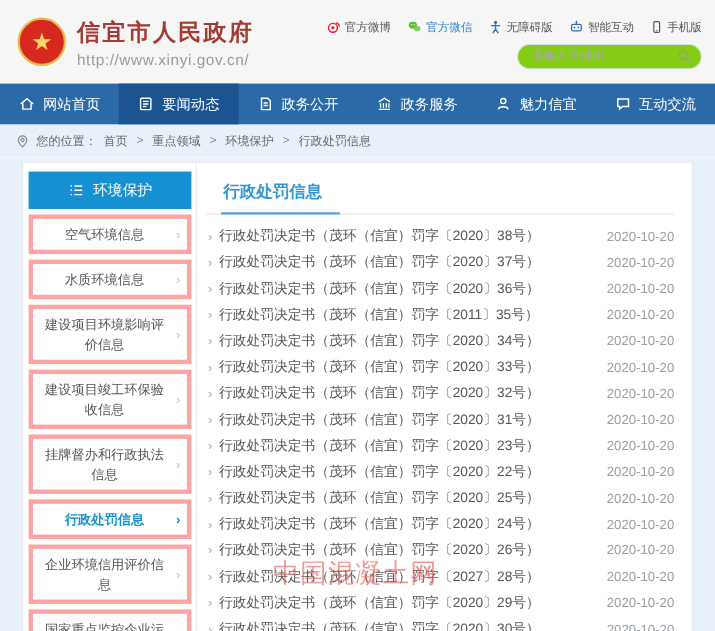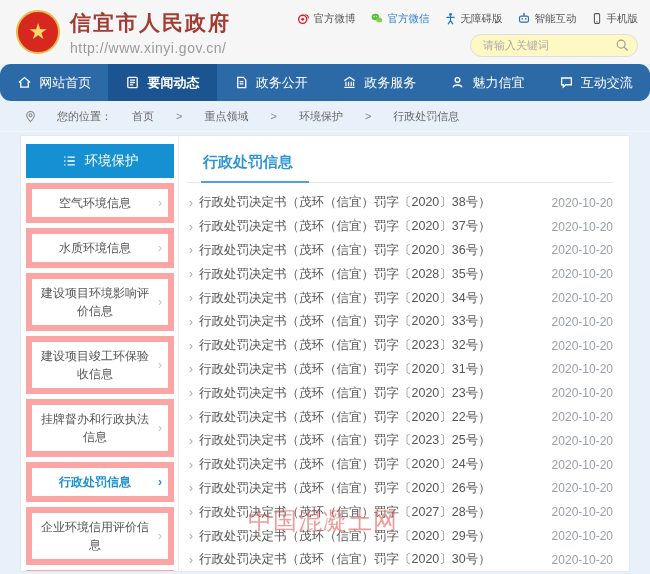--- a/index.html
+++ b/index.html
@@ -1,57 +1,57 @@
 <!DOCTYPE html>
 <html><head>
 <meta charset="utf-8">
 <style>
   * { margin:0; padding:0; box-sizing:border-box; }
   html,body { width:650px; height:574px; overflow:hidden; }
   body { font-family:"Liberation Sans","DejaVu Sans",sans-serif; background:#e8f1f9; }
   .page { position:relative; width:650px; height:574px; }
 
   
-  .topbar { height:64px; background:#f6f6f6; display:flex; align-items:center; padding:0 12px 0 16px; }
+  .topbar { height:76px; background:#f6f6f6; display:flex; align-items:center; padding:0 12px 0 16px; }
   .brand { display:flex; align-items:center; gap:10px; text-decoration:none; }
   .emblem { width:44px; height:44px; border-radius:50%; background:#d6281e; border:2px solid #e9b949;
             display:flex; align-items:center; justify-content:center; flex:0 0 auto; }
   .emblem::before { content:"★"; color:#ffd76a; font-size:22px; line-height:1; }
   .site-name { font-size:21px; font-weight:bold; color:#a23c33; letter-spacing:2px; }
   .site-url { font-size:14px; color:#9a9a9a; margin-top:3px; letter-spacing:.5px; }
   .top-right { margin-left:auto; display:flex; flex-direction:column; align-items:flex-end; gap:8px; padding-top:4px; }
   .quick-links { display:flex; align-items:center; gap:14px; }
   .ql { display:flex; align-items:center; gap:4px; font-size:10.5px; color:#555; cursor:pointer; }
   .ql.wx { color:#2f7fd0; }
-  .searchbox { width:168px; height:23px; background:#fef9c3; border:1px solid #ddd; border-radius:12px;
+  .searchbox { width:168px; height:23px; background:#84cc16; border:1px solid #ddd; border-radius:12px;
                display:flex; align-items:center; padding:0 8px 0 12px; }
   .searchbox input { flex:1; border:none; outline:none; font-size:11px; color:#555; background:transparent; min-width:0; }
   .searchbox input::placeholder { color:#aaa; }
 
   
-  .nav { height:37px; background:#2c69a7; display:flex;border-radius:11px; }
+  .nav { height:37px; background:#2c69a7; display:flex; }
   .nav-item { flex:1; display:flex; align-items:center; justify-content:center; gap:7px;
               color:#fff; font-size:13px; cursor:pointer; }
-  .nav-item.active { background:#1c5492;font-weight:bold; }
-
-  
-  .breadcrumb { height:31px; display:flex; align-items:center; gap:20px; padding-left:24px;
+  .nav-item.active { background:#1c5492; }
+
+  
+  .breadcrumb { height:31px; display:flex; align-items:center; gap:6px; padding-left:14px;
                 font-size:11px; color:#666; border-bottom:1px solid #f2f8fd; }
   .crumb { cursor:pointer; }
   .crumb-sep { color:#888; margin:0 2px; }
 
   
   .card { margin:3px 20px 0; background:#fff; border:1px solid #e4e9ee; display:flex; height:437px; overflow:hidden; }
 
   
   .sidebar { width:158px; flex:0 0 auto; border-right:1px solid #ebebeb; padding:8px 4px 0 5px; }
   .side-head { height:34px; background:#1590d3; color:#fff; display:flex; align-items:center;
                justify-content:center; gap:8px; font-size:13.5px; cursor:pointer; }
   .side-menu { list-style:none; }
-  .side-item { margin-top:5px; border:6px solid #fca5a5; min-height:28px; display:flex; align-items:center;
+  .side-item { margin-top:5px; border:4px solid #fca5a5; min-height:28px; display:flex; align-items:center;
                justify-content:center; position:relative; font-size:12px; color:#555;
                padding:5px 18px 5px 8px; text-align:center; line-height:1.5; cursor:pointer; background:#fff; }
   .side-item .arr { position:absolute; right:6px; top:50%; transform:translateY(-50%); color:#b8c4cc; font-size:12px; }
   .side-item .arr::after { content:"›"; }
   .side-item.active { color:#1b8fd0; font-weight:bold; }
   .side-item.active .arr { color:#1b8fd0; }
 
   
   .main { flex:1; padding:12px 16px 0 8px; min-width:0; }
   .title-wrap { border-bottom:1px solid #e6e6e6; padding-left:14px; }
@@ -263,56 +263,56 @@
             <span class="doc-title">行政处罚决定书（茂环（信宜）罚字〔2020〕37号）</span>
             <span class="doc-date">2020-10-20</span>
           </li>
         <li class="doc-row">
             <span class="arrow"></span>
             <span class="doc-title">行政处罚决定书（茂环（信宜）罚字〔2020〕36号）</span>
             <span class="doc-date">2020-10-20</span>
           </li>
         <li class="doc-row">
             <span class="arrow"></span>
-            <span class="doc-title">行政处罚决定书（茂环（信宜）罚字〔2028〕35号）</span>
+            <span class="doc-title">行政处罚决定书（茂环（信宜）罚字〔2011〕35号）</span>
             <span class="doc-date">2020-10-20</span>
           </li>
         <li class="doc-row">
             <span class="arrow"></span>
             <span class="doc-title">行政处罚决定书（茂环（信宜）罚字〔2020〕34号）</span>
             <span class="doc-date">2020-10-20</span>
           </li>
         <li class="doc-row">
             <span class="arrow"></span>
             <span class="doc-title">行政处罚决定书（茂环（信宜）罚字〔2020〕33号）</span>
             <span class="doc-date">2020-10-20</span>
           </li>
         <li class="doc-row">
             <span class="arrow"></span>
-            <span class="doc-title">行政处罚决定书（茂环（信宜）罚字〔2023〕32号）</span>
+            <span class="doc-title">行政处罚决定书（茂环（信宜）罚字〔2020〕32号）</span>
             <span class="doc-date">2020-10-20</span>
           </li>
         <li class="doc-row">
             <span class="arrow"></span>
             <span class="doc-title">行政处罚决定书（茂环（信宜）罚字〔2020〕31号）</span>
             <span class="doc-date">2020-10-20</span>
           </li>
         <li class="doc-row">
             <span class="arrow"></span>
             <span class="doc-title">行政处罚决定书（茂环（信宜）罚字〔2020〕23号）</span>
             <span class="doc-date">2020-10-20</span>
           </li>
         <li class="doc-row">
             <span class="arrow"></span>
             <span class="doc-title">行政处罚决定书（茂环（信宜）罚字〔2020〕22号）</span>
             <span class="doc-date">2020-10-20</span>
           </li>
         <li class="doc-row">
             <span class="arrow"></span>
-            <span class="doc-title">行政处罚决定书（茂环（信宜）罚字〔2023〕25号）</span>
+            <span class="doc-title">行政处罚决定书（茂环（信宜）罚字〔2020〕25号）</span>
             <span class="doc-date">2020-10-20</span>
           </li>
         <li class="doc-row">
             <span class="arrow"></span>
             <span class="doc-title">行政处罚决定书（茂环（信宜）罚字〔2020〕24号）</span>
             <span class="doc-date">2020-10-20</span>
           </li>
         <li class="doc-row">
             <span class="arrow"></span>
             <span class="doc-title">行政处罚决定书（茂环（信宜）罚字〔2020〕26号）</span>

